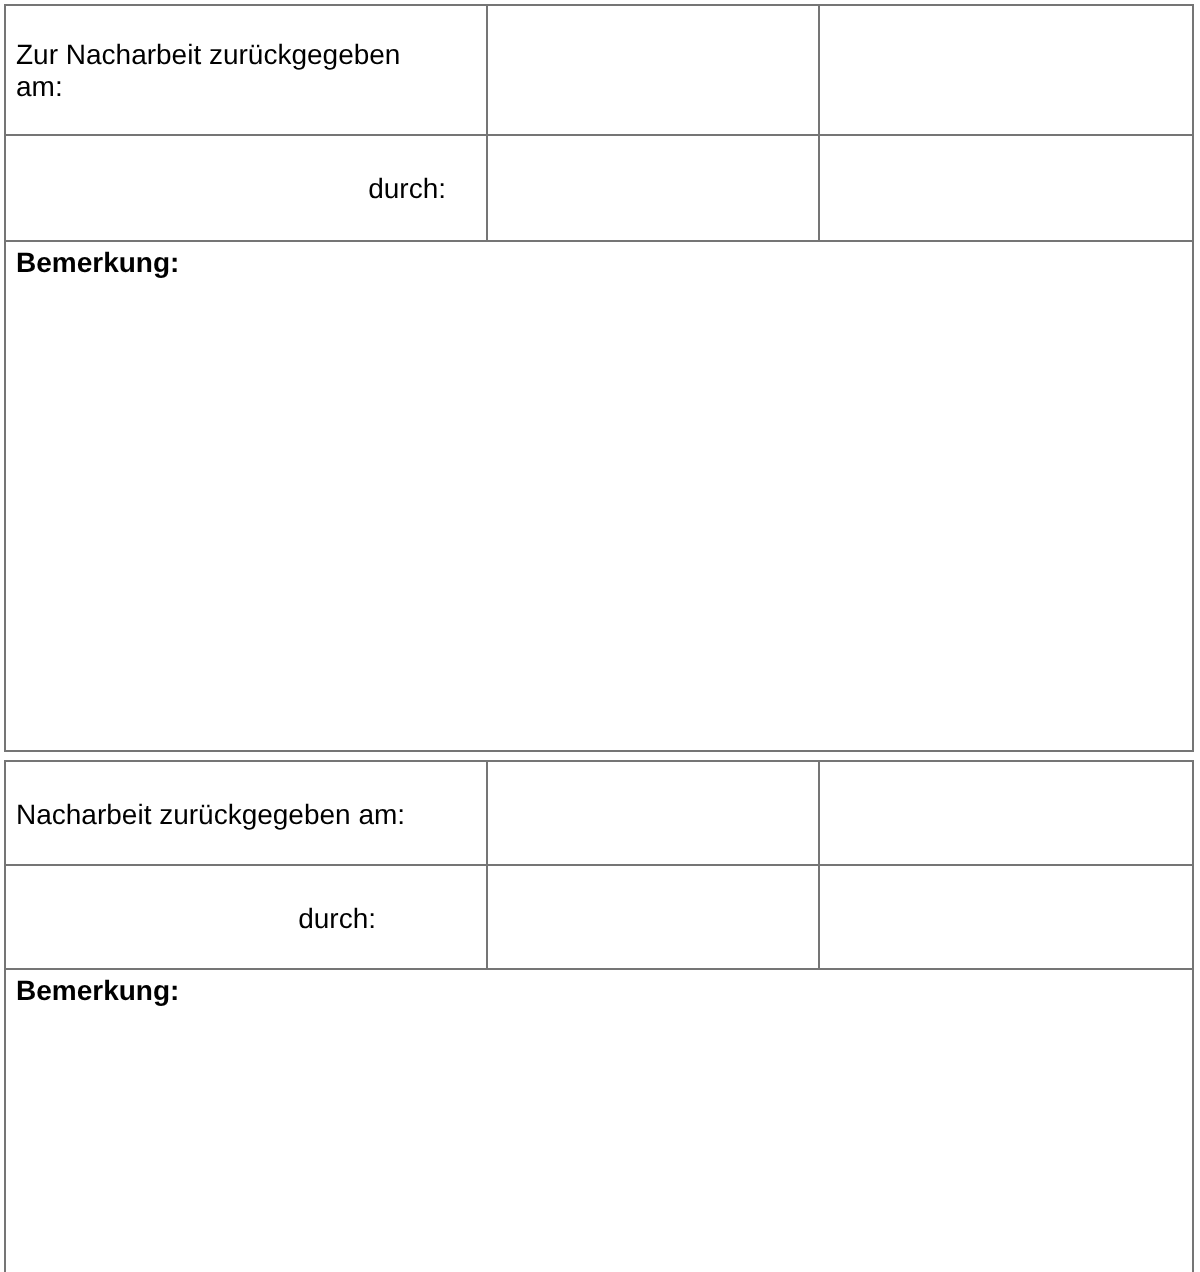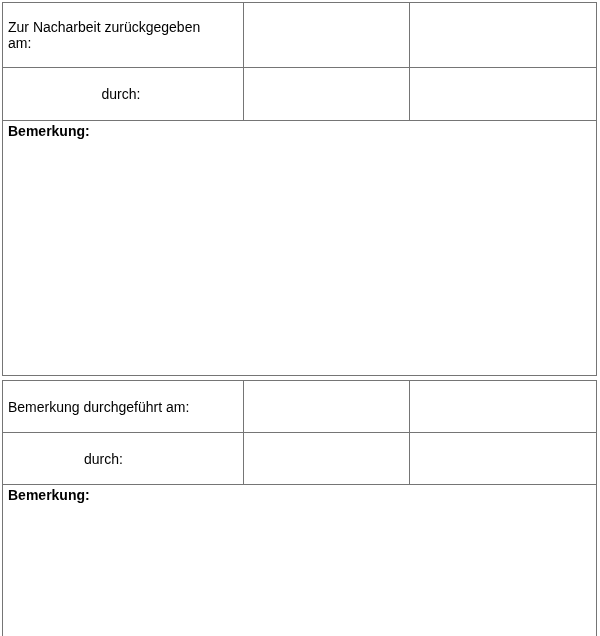--- a/index.html
+++ b/index.html
@@ -35,21 +35,21 @@
     background: #ffffff;
   }
   col.c1 { width: 241px; }
   col.c2 { width: 166px; }
   col.c3 { width: 187px; }
 
   td.label-cell {
     padding-left: 5px;
   }
   td.by-cell {
-    text-align: center;
+    text-align: right;
   }
   td.by-cell.indent-a { padding-right: 20px; }
   td.by-cell.indent-b { padding-right: 55px; }
 
   tr.field-row-a td { height: 22px; }
   tr.field-row-b td { height: 20px; }
   tr.field-row-c td { height: 19px; }
 
   td.remark-cell {
     vertical-align: top;
@@ -97,21 +97,21 @@
   </table>
 
 <table class="form-table second">
   <colgroup>
     <col class="c1">
     <col class="c2">
     <col class="c3">
   </colgroup>
   <tbody>
       <tr class="field-row-c">
-    <td class="label-cell">Bemerkung durchgeführt am:</td>
+    <td class="label-cell">Nacharbeit zurückgegeben am:</td>
     <td></td>
     <td></td>
   </tr>
   <tr class="field-row-c">
     <td class="by-cell indent-b">durch:</td>
     <td></td>
     <td></td>
   </tr>
   <tr>
     <td class="remark-cell tall-b" colspan="3">

